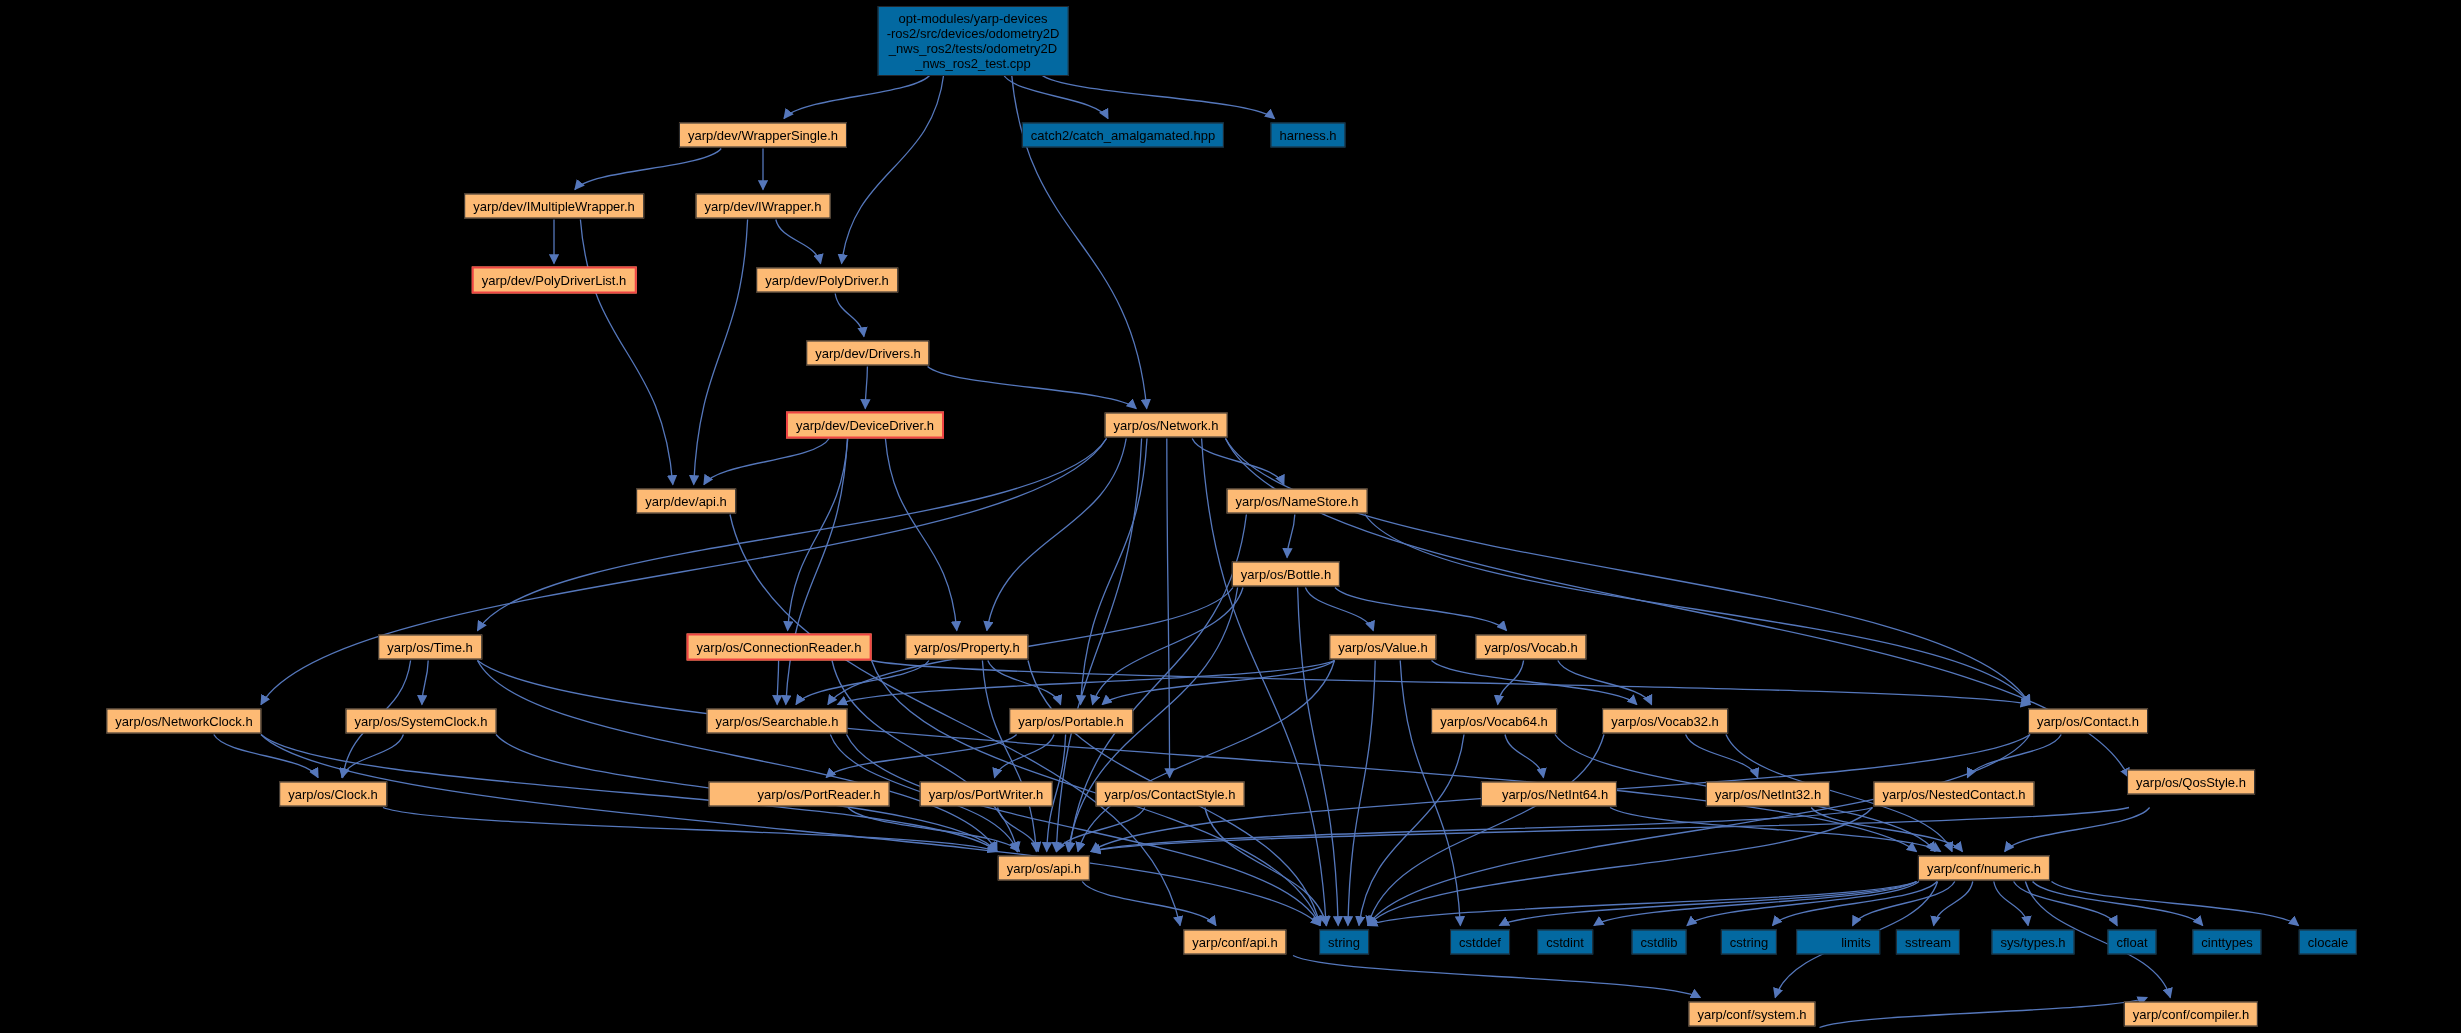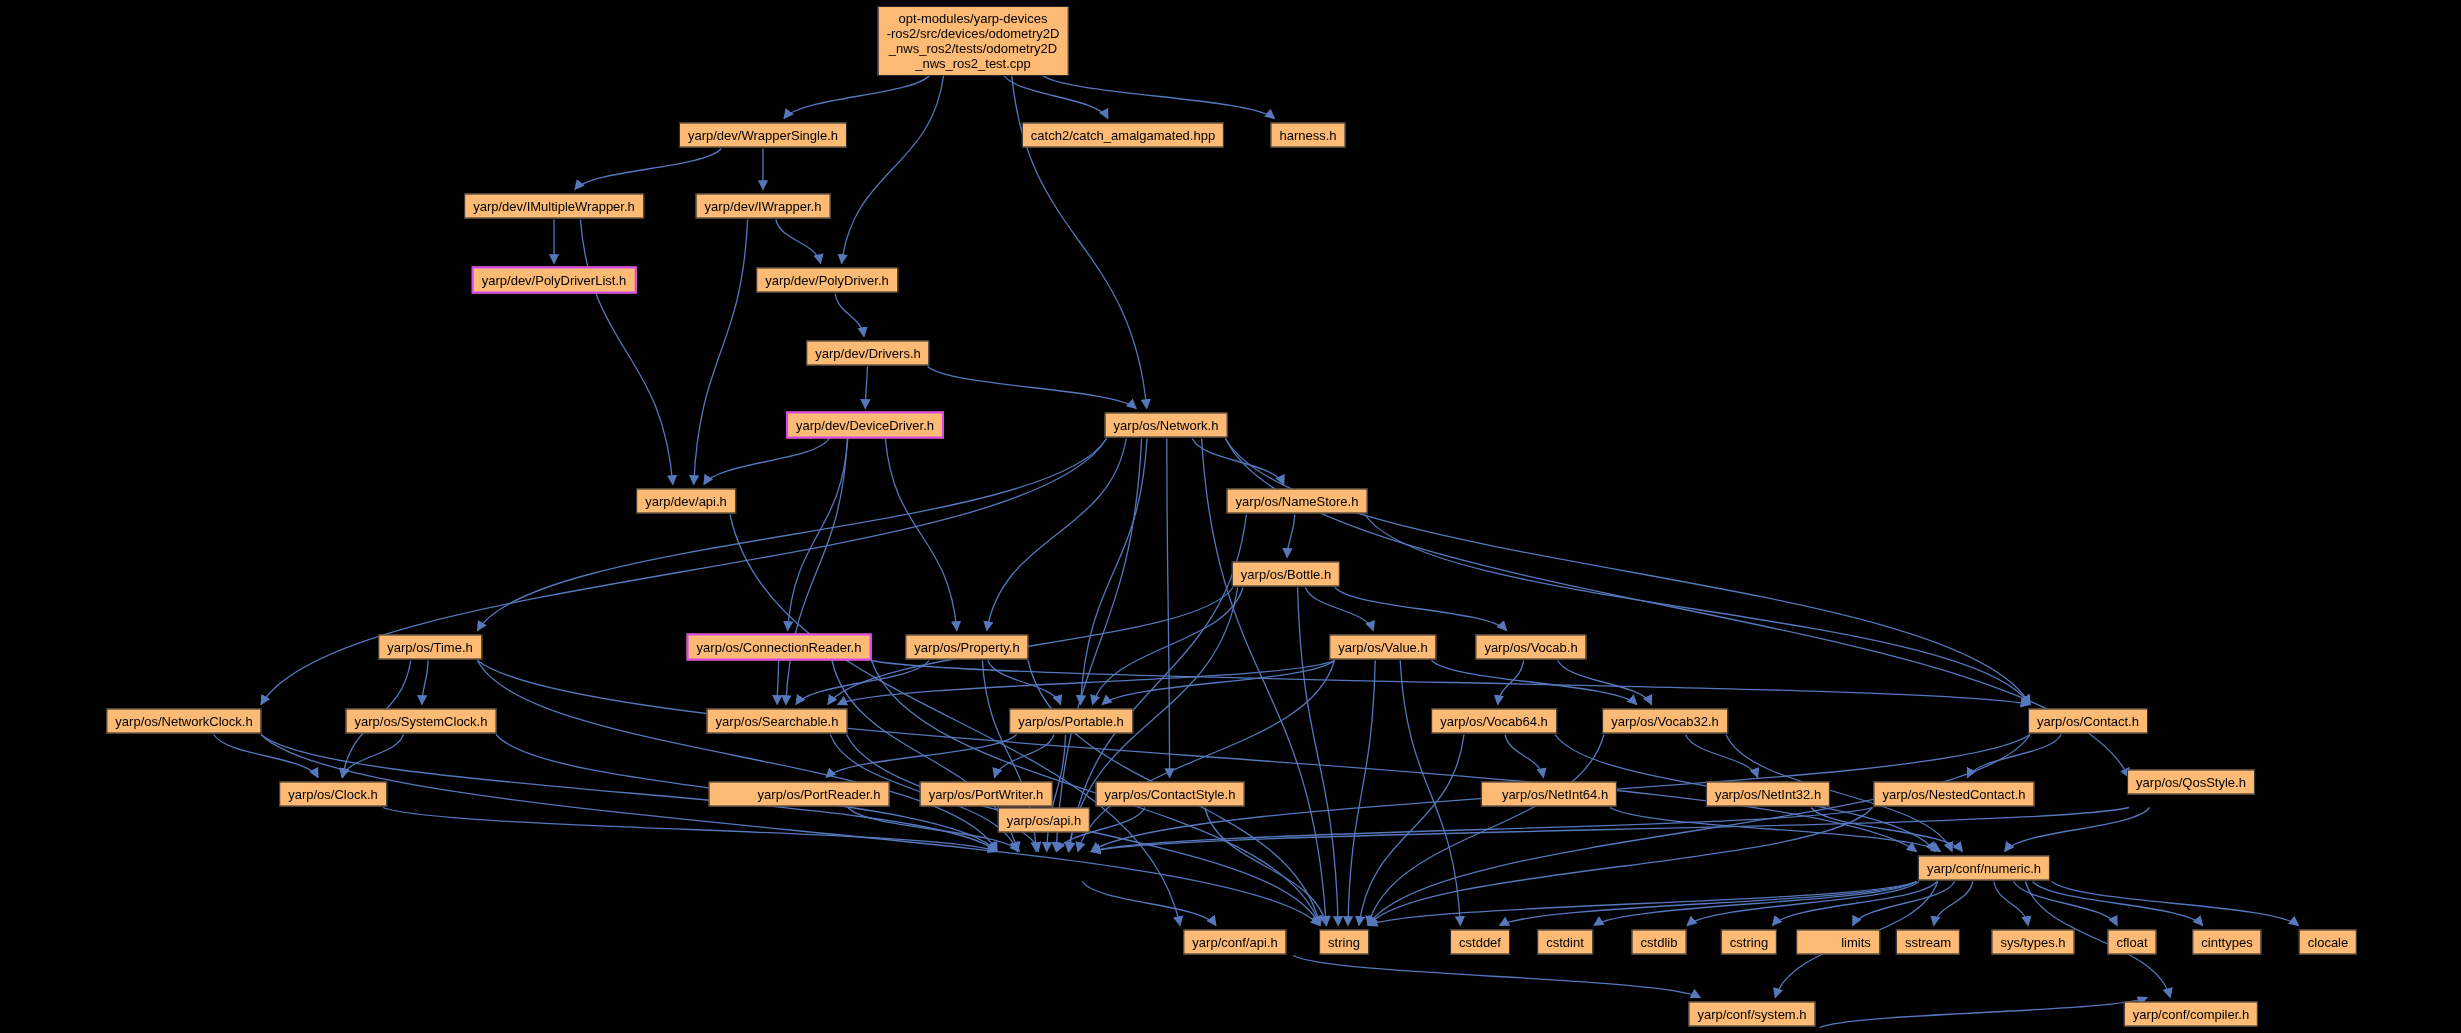--- a/index.html
+++ b/index.html
@@ -28,22 +28,22 @@
     border: 1px solid #23272d;
     color: #000000;
     font-size: 13px;
     line-height: 15px;
     padding: 4px 8px;
     white-space: pre-line;
     text-align: center;
     box-sizing: border-box;
     cursor: default;
   }
-  .node.gray { background: #fdba74; }
-  .node.red  { border: 2px solid #d946ef; }
+  .node.gray { background: #0369a1; }
+  .node.red  { border: 2px solid #ef4444; }
   .edge { fill: none; stroke-width: 1.3px; }
 </style>
 </head>
 <body>
 
 <div class="stage">
   <svg id="edges" width="2461" height="1033" viewBox="0 0 2461 1033" xmlns="http://www.w3.org/2000/svg">
       <defs>
         <marker id="arrow" viewBox="0 0 10 10" refX="9" refY="5" markerWidth="8" markerHeight="8" orient="auto">
           <path d="M0,0 L10,5 L0,10 z" fill="#5577bb"></path>
@@ -185,21 +185,21 @@
       <div class="node" style="left: 1665px; top: 721px;">yarp/os/Vocab32.h</div>
       <div class="node" style="left: 2088px; top: 721px;">yarp/os/Contact.h</div>
       <div class="node" style="left: 333px; top: 794px;">yarp/os/Clock.h</div>
       <div class="node" style="left: 799px; top: 794px; padding-left: 48px;">yarp/os/PortReader.h</div>
       <div class="node" style="left: 986px; top: 794px;">yarp/os/PortWriter.h</div>
       <div class="node" style="left: 1170px; top: 794px;">yarp/os/ContactStyle.h</div>
       <div class="node" style="left: 1549px; top: 794px; padding-left: 20px;">yarp/os/NetInt64.h</div>
       <div class="node" style="left: 1768px; top: 794px;">yarp/os/NetInt32.h</div>
       <div class="node" style="left: 1954px; top: 794px;">yarp/os/NestedContact.h</div>
       <div class="node" style="left: 2191px; top: 782px;">yarp/os/QosStyle.h</div>
-      <div class="node" style="left: 1044px; top: 820px;">yarp/os/api.h</div>
+      <div class="node" style="left: 1044px; top: 868px;">yarp/os/api.h</div>
       <div class="node" style="left: 1984px; top: 868px;">yarp/conf/numeric.h</div>
       <div class="node" style="left: 1235px; top: 942px;">yarp/conf/api.h</div>
       <div class="node gray" style="left: 1344px; top: 942px;">string</div>
       <div class="node gray" style="left: 1480px; top: 942px;">cstddef</div>
       <div class="node gray" style="left: 1565px; top: 942px;">cstdint</div>
       <div class="node gray" style="left: 1659px; top: 942px;">cstdlib</div>
       <div class="node gray" style="left: 1749px; top: 942px;">cstring</div>
       <div class="node gray" style="left: 1838px; top: 942px; padding-left: 44px;">limits</div>
       <div class="node gray" style="left: 1928px; top: 942px;">sstream</div>
       <div class="node gray" style="left: 2033px; top: 942px;">sys/types.h</div>

